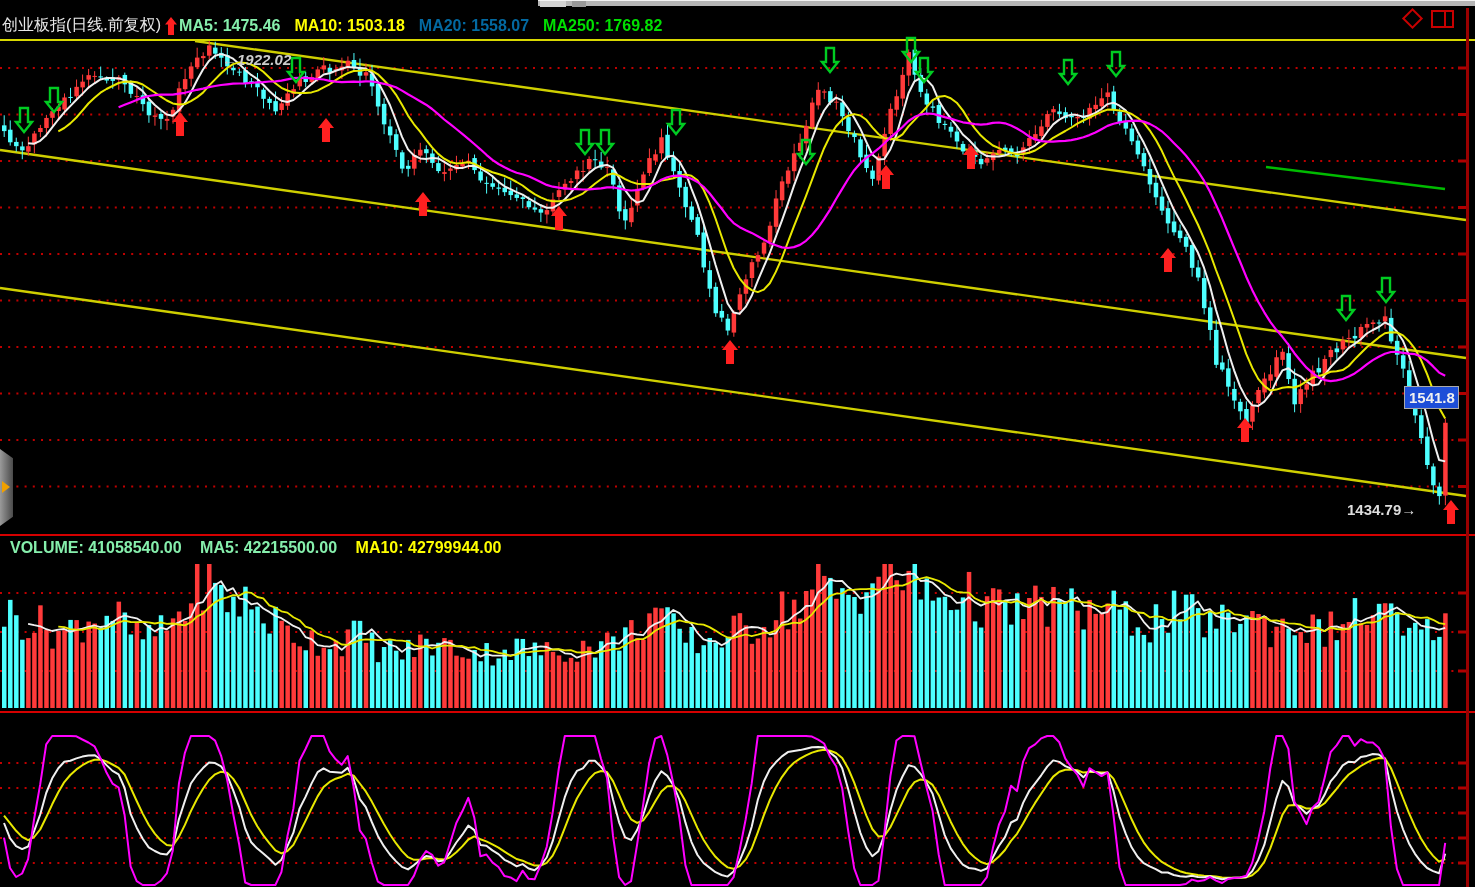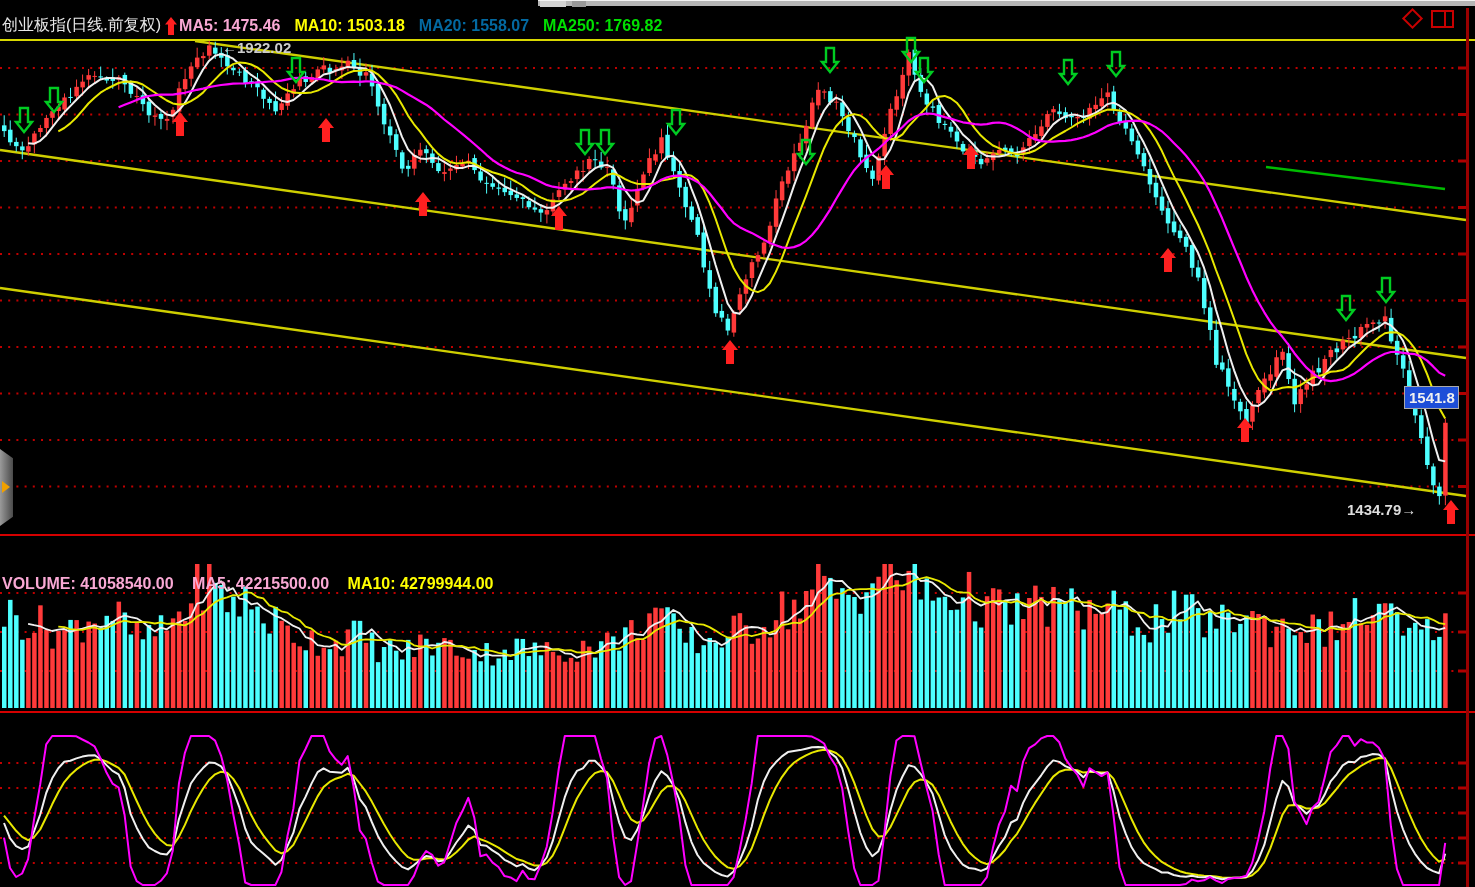--- a/index.html
+++ b/index.html
@@ -5,21 +5,21 @@
   html,body{margin:0;padding:0;background:#000;}
   #screen{position:relative;width:1475px;height:887px;background:#000;overflow:hidden;
           font-family:"Liberation Sans","DejaVu Sans",sans-serif;}
   .abs{position:absolute;}
   
   #titlebar-strip{left:538px;top:0;width:937px;height:5px;background:#b5b5b5;border-top:1px solid #f2f2f2;}
   .strip-notch{position:absolute;top:0;height:6px;}
   
   .pane-header{white-space:nowrap;font-size:16px;font-weight:bold;letter-spacing:0px;}
   .pane-header span{margin-right:14px;}
-  .hdr-white{color:#f9a8d4;} .hdr-yellow{color:#ffff00;} .hdr-magenta{color:#0369a1;} .hdr-green{color:#00e000;text-align:right;}
+  .hdr-white{color:#86efac;} .hdr-yellow{color:#ffff00;} .hdr-magenta{color:#0369a1;} .hdr-green{color:#00e000;text-align:right;}
   #main-header{left:2px;top:7px;display:flex;align-items:center;margin-top:8px;}
   #main-header .sym{font-size:16px;color:#e8e8e8;font-weight:normal;margin-right:2px;}
   
   .icon-diamond{width:11px;height:11px;border:2px solid #c80000;transform:rotate(45deg);}
   .icon-window{width:19px;height:14px;border:2px solid #c80000;position:relative;}
   .icon-window:before{content:"";position:absolute;left:60%;top:0;bottom:0;width:2px;background:#c80000;}
   
   .sep-red{left:0;width:1475px;height:2px;background:#d40000;}
   #right-border{left:1466px;top:8px;width:3px;height:879px;background:#9a0000;}
   
@@ -854,28 +854,28 @@
       <div class="icon-diamond"></div>
     </div>
   <div class="abs" style="left:1431px;top:10px;">
       <div class="icon-window"></div>
     </div>
 
   <div class="abs sep-red" style="top:534px;"></div>
   <div class="abs sep-red" style="top:711px;"></div>
   <div class="abs" id="right-border"></div>
 
-  <div class="abs pane-header" style="left:2px;top:539px;margin-top:36px;">
+  <div class="abs pane-header" style="left:10px;top:539px;">
     <span class="hdr-white">VOLUME: 41058540.00</span>
     <span class="hdr-white">MA5: 42215500.00</span>
     <span class="hdr-yellow">MA10: 42799944.00</span>
   </div>
 
 
-  <div class="abs price-label" style="left:222px;top:39px;">←1922.02</div>
+  <div class="abs price-label" style="left:222px;top:51px;font-style:italic;">←1922.02</div>
   <div class="abs price-label" style="left:1347px;top:501px;color:#dddddd;">1434.79→</div>
   <div class="abs" id="last-price-box" style="left:1404px;top:386px;">1541.8</div>
 
   <div id="left-handle" class="abs">
     <div class="tri"></div>
   </div>
 
 </div>
 
 </body></html>

